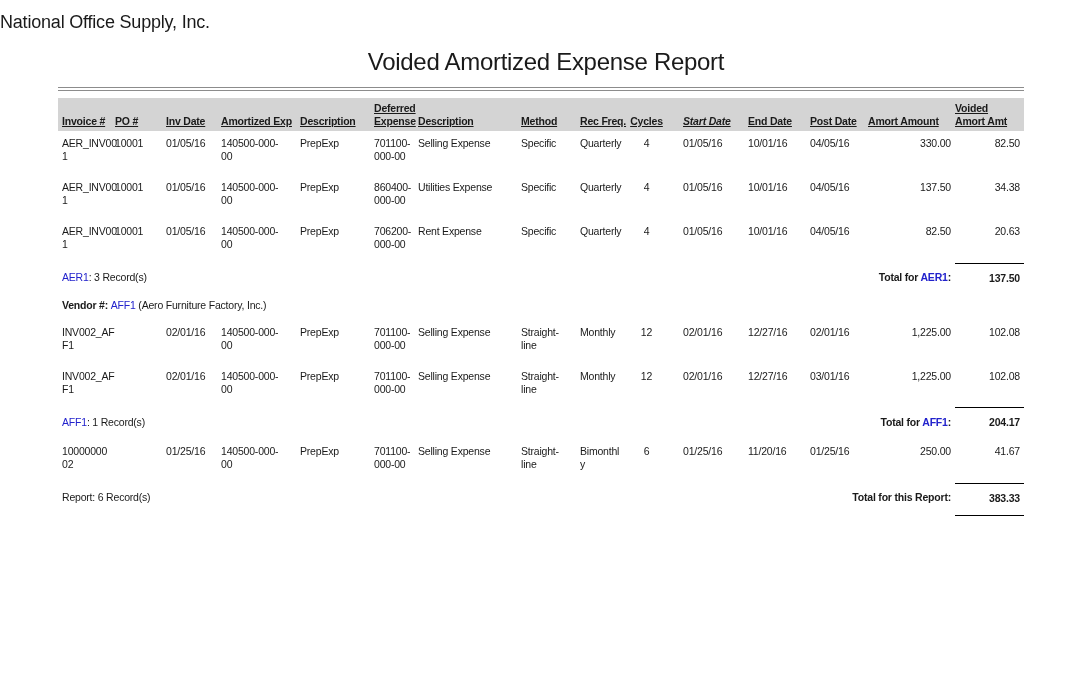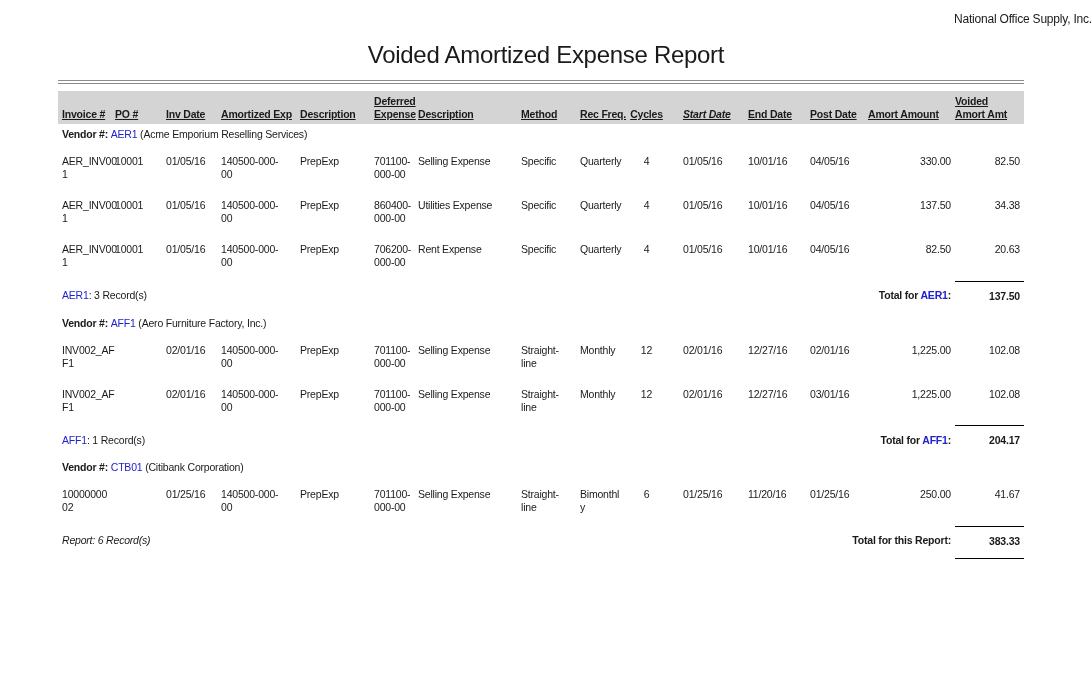--- a/index.html
+++ b/index.html
@@ -7,21 +7,21 @@
     --band:#D4D4D4;
     --ink:#1a1a1a;
   }
   *{box-sizing:border-box;}
   html,body{margin:0;padding:0;}
   body{
     width:1092px;height:673px;overflow:hidden;background:#ffffff;
     font-family:"Liberation Sans",sans-serif;color:var(--ink);
   }
   .company{
-    text-align:right;padding-top:12px;font-size:12px;letter-spacing:-0.2px;
+    text-align:left;padding-top:12px;font-size:18px;letter-spacing:-0.2px;
   }
   .title{
     text-align:center;font-size:24px;margin-top:15px;letter-spacing:-0.3px;
   }
   .content{margin:11px 0 0 58px;width:966px;}
   .double-rule{
     height:4px;border-top:1px solid #8c8c8c;border-bottom:1px solid #8c8c8c;
     margin-bottom:7px;
   }
   table.grid{
@@ -53,21 +53,21 @@
   tr.footer-row td.tlabel,
   tr.report-row td.tlabel{
     text-align:right;padding-right:4px;padding-left:0;font-weight:bold;white-space:pre;
   }
   tr.footer-row td.tvalue,
   tr.report-row td.tvalue{
     text-align:right;padding-right:4px;padding-left:0;font-weight:bold;
     border-top:1px solid #000;white-space:pre;
   }
   tr.report-row td{padding:8px 0 10px 4px;}
-  tr.report-row td.records{font-style:italic;margin-left:8px;}
+  tr.report-row td.records{margin-left:8px;}
   tr.report-row td.tvalue{border-bottom:1px solid #000;}
 
   .b{font-weight:bold;}
   .blue{color:var(--blue);}
 </style>
 </head>
 <body>
 
 <div class="report">
   <div class="company">National Office Supply, Inc.</div>
@@ -107,23 +107,20 @@
             <th class="c10">Cycles</th>
             <th class="c11">Start Date</th>
             <th class="c12">End Date</th>
             <th class="c13">Post Date</th>
             <th class="c14">Amort Amount</th>
             <th class="c15">Voided
 Amort Amt</th>
           </tr>
       </thead>
       <tbody id="table-body">
-          <tr class="vendor-row">
-            <td colspan="15"><span class="b">Vendor #: </span><span class="blue">AER1</span><span> (Acme Emporium Reselling Services)</span></td>
-          </tr>
           <tr class="data-row">
             <td class="c1">AER_INV00
 1</td>
             <td class="c2">10001</td>
             <td class="c3">01/05/16</td>
             <td class="c4">140500-000-
 00</td>
             <td class="c5">PrepExp</td>
             <td class="c6">701100-
 000-00</td>
@@ -224,23 +221,20 @@
             <td class="c11">02/01/16</td>
             <td class="c12">12/27/16</td>
             <td class="c13">03/01/16</td>
             <td class="c14">1,225.00</td>
             <td class="c15">102.08</td>
           </tr>
           <tr class="footer-row">
             <td class="records" colspan="12"><span class="blue">AFF1</span><span>: 1 Record(s)</span></td>
             <td class="tlabel" colspan="2"><span class="b">Total for </span><span class="blue b">AFF1</span><span class="b">:</span></td>
             <td class="tvalue">204.17</td>
-          </tr>
-          <tr class="vendor-row">
-            <td colspan="15"><span class="b">Vendor #: </span><span class="blue">CTB01</span><span> (Citibank Corporation)</span></td>
           </tr>
           <tr class="data-row">
             <td class="c1">10000000
 02</td>
             <td class="c2"></td>
             <td class="c3">01/25/16</td>
             <td class="c4">140500-000-
 00</td>
             <td class="c5">PrepExp</td>
             <td class="c6">701100-

